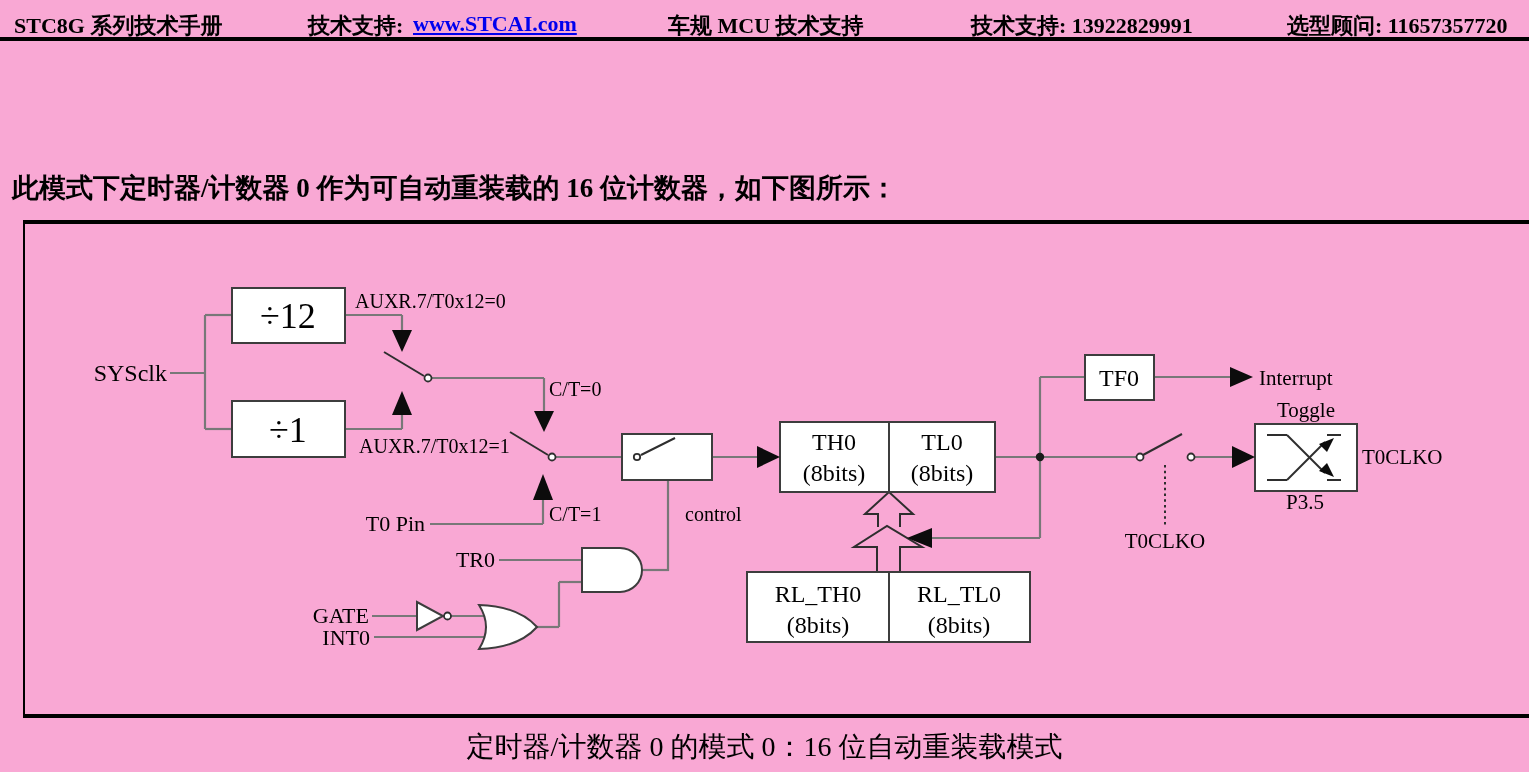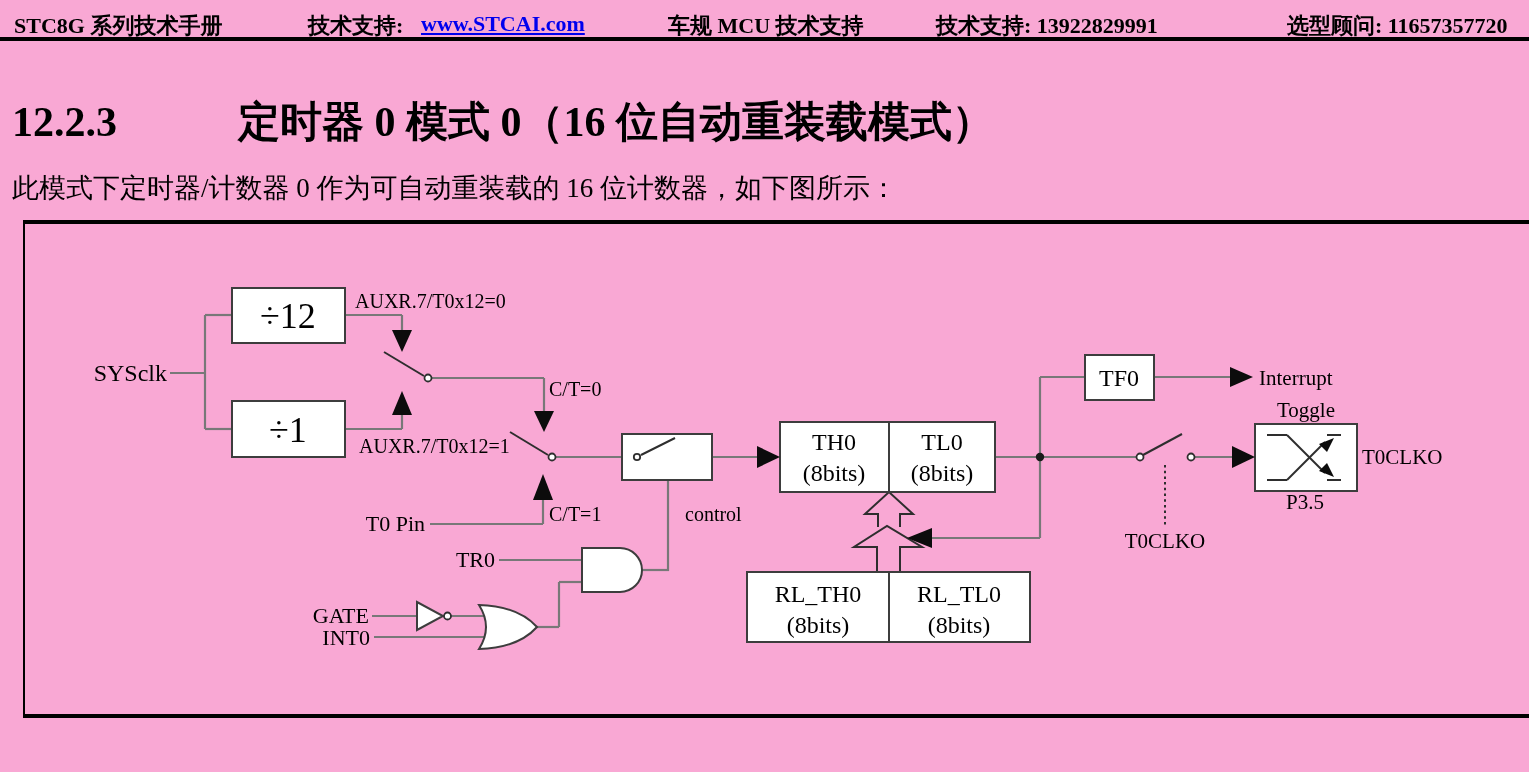--- a/index.html
+++ b/index.html
@@ -1,23 +1,23 @@
 <!DOCTYPE html>
 <html><head>
 <meta charset="utf-8">
 <style>
   html,body{margin:0;padding:0;background:#ffffff;}
   .page{position:relative;width:1529px;height:772px;background:#f9a8d4;overflow:hidden;
         font-family:"Liberation Serif","DejaVu Serif",serif;color:#000;}
   .hdr-item{position:absolute;top:11px;font-size:22px;font-weight:bold;white-space:nowrap;}
-  .hdr-link{color:#0000ee;text-decoration:underline;margin-left:8px;}
+  .hdr-link{color:#0000ee;text-decoration:underline;}
   .hdr-rule{position:absolute;left:0;top:37px;width:1529px;height:4px;background:#000;}
   .sec-head{position:absolute;left:12px;top:94px;font-size:42px;font-weight:bold;white-space:nowrap;}
   .sec-num{display:inline-block;width:226px;}
-  .intro{position:absolute;left:12px;top:170px;font-size:27px;white-space:nowrap;}
+  .intro{position:absolute;left:12px;top:170px;font-size:27px;white-space:nowrap;font-weight:bold;}
   .frame{position:absolute;left:23px;top:220px;width:1506px;height:498px;
          border-top:4px solid #000;border-bottom:4px solid #000;border-left:2px solid #000;box-sizing:border-box;}
   .caption{position:absolute;left:0;top:728px;width:1529px;text-align:center;font-size:28px;white-space:nowrap;}
   svg text{font-family:"Liberation Serif","DejaVu Serif",serif;fill:#000;}
   .wire{stroke:#787878;stroke-width:2.2;fill:none;}
   .comp{stroke:#3d3d3d;stroke-width:2;fill:#fff;}
   .blade{stroke:#2e2e2e;stroke-width:2;fill:none;}
   .pin{fill:#fff;stroke:#2e2e2e;stroke-width:1.8;}
   .arr{fill:#0c0c0c;stroke:none;}
   .dot{fill:#1a1a1a;stroke:none;}
@@ -25,28 +25,25 @@
 </head>
 <body>
 
 <div class="page">
 
   <div>
     <span class="hdr-item" style="left:14px">STC8G 系列技术手册</span>
     <span class="hdr-item" style="left:308px">技术支持:</span>
     <a class="hdr-item hdr-link" style="left:413px" href="#">www.STCAI.com</a>
     <span class="hdr-item" style="left:668px">车规 MCU 技术支持</span>
-    <span class="hdr-item" style="left:936px">技术支持: 13922829991</span>
+    <span class="hdr-item" style="left:971px">技术支持: 13922829991</span>
     <span class="hdr-item" style="left:1287px">选型顾问: 11657357720</span>
     <div class="hdr-rule"></div>
   </div>
 
-  <h1 class="sec-head" style="margin:0">
-    <span class="sec-num">12.2.3</span><span>定时器 0 模式 0（16 位自动重装载模式）</span>
-  </h1>
 
   <p class="intro" style="margin:0">此模式下定时器/计数器 0 作为可自动重装载的 16 位计数器，如下图所示：</p>
 
   <div class="frame">
     <svg width="1504" height="490" viewBox="0 0 1504 490" xmlns="http://www.w3.org/2000/svg">
 
       <g>
         <line class="wire" x1="145" y1="149" x2="180" y2="149"></line>
         <line class="wire" x1="180" y1="91" x2="180" y2="205"></line>
         <line class="wire" x1="180" y1="91" x2="207" y2="91"></line>
@@ -171,14 +168,15 @@
       <text x="934" y="409" font-size="24" text-anchor="middle">(8bits)</text>
       <text x="1094" y="162" font-size="24" text-anchor="middle">TF0</text>
       <text x="1234" y="161" font-size="21">Interrupt</text>
       <text x="1281" y="193" font-size="21" text-anchor="middle">Toggle</text>
       <text x="1280" y="285" font-size="21" text-anchor="middle">P3.5</text>
       <text x="1337" y="240" font-size="21">T0CLKO</text>
       <text x="1140" y="324" font-size="21" text-anchor="middle">T0CLKO</text>
     </svg>
   </div>
 
+  <div class="caption">定时器/计数器 0 的模式 0：16 位自动重装载模式</div>
 
 </div>
 
 </body></html>

